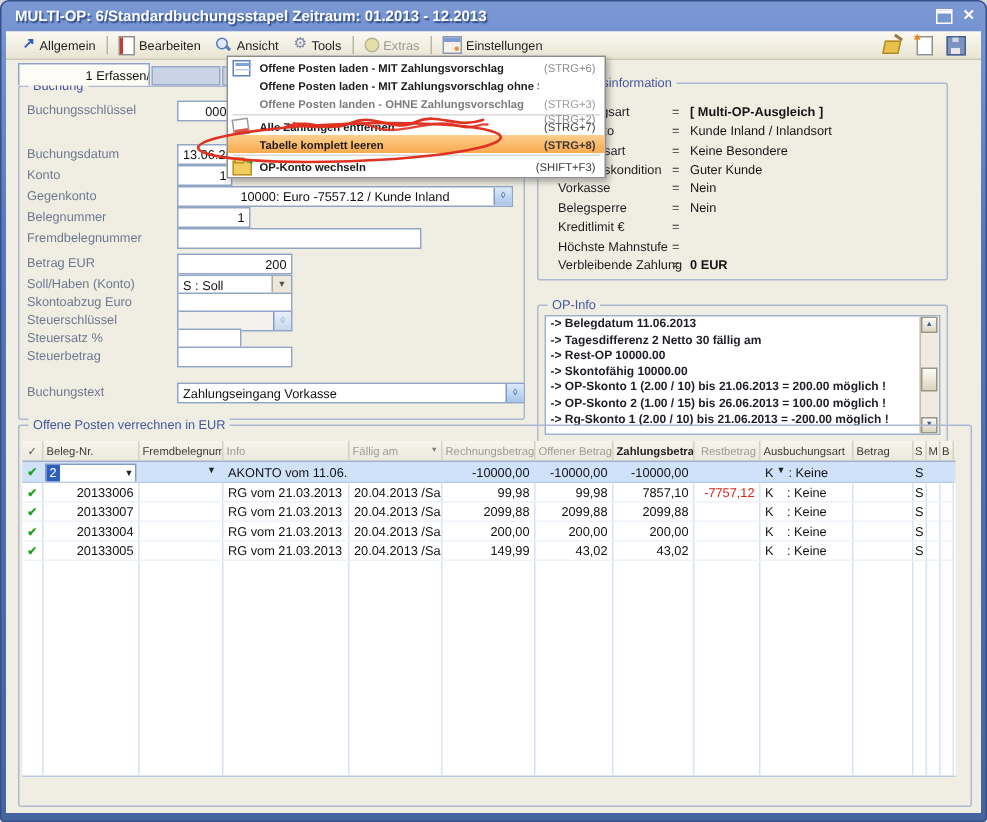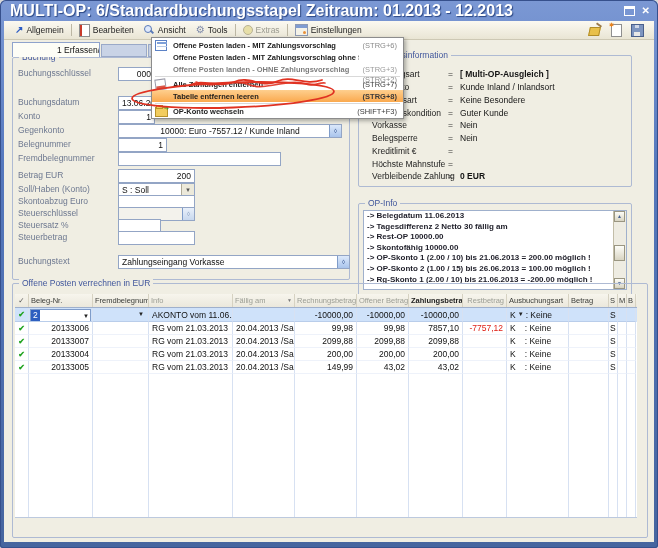--- a/index.html
+++ b/index.html
@@ -1,18 +1,18 @@
 <!DOCTYPE html>
 <html><head>
 <meta charset="utf-8">
 <style>
   html,body{margin:0;padding:0;background:#d8d8d8;font-family:"Liberation Sans",sans-serif;}
   .window{position:relative;width:658px;height:548px;background:linear-gradient(180deg,#7b98d4 0%,#5578bd 30%,#46659f 100%);border-radius:6px 6px 3px 3px;box-shadow:inset 0 0 0 1px #36508c;overflow:hidden;}
   .titlebar{position:absolute;left:6px;top:2px;right:6px;height:18px;display:flex;align-items:center;}
-  .title{color:#fff;font-size:16px;font-weight:bold;text-shadow:1px 1px 1px #2a4684;white-space:nowrap;padding-left:4px;}
+  .title{color:#fff;font-size:10px;font-weight:bold;text-shadow:1px 1px 1px #2a4684;white-space:nowrap;padding-left:4px;}
   .tbbtns{margin-left:auto;display:flex;align-items:center;gap:7px;padding-right:2px;}
   .wbtn-restore{width:9px;height:8px;border:1px solid #fff;position:relative;display:inline-block;}
   .wbtn-restore::after{content:"";position:absolute;left:0;top:0;right:0;height:2px;background:#fff;}
   .wbtn-close{color:#fff;font-size:10px;font-weight:bold;line-height:10px;}
   .main{position:absolute;left:4px;top:21px;width:650px;height:521px;background:#f0eee3;}
   
   .toolbar{position:absolute;left:0;top:0;width:650px;height:19px;background:linear-gradient(180deg,#fbf9f1,#e9e5d4);border-bottom:1px solid #cdc8b4;display:flex;align-items:center;padding-left:6px;box-sizing:border-box;}
   .mbar-item{display:flex;align-items:center;gap:3px;padding:1px 5px;font-size:8.5px;color:#1d1d1d;white-space:nowrap;}
   .mbar-item.disabled{color:#9b9b90;}
   .vsep{width:1px;height:12px;background:#bcb7a4;margin:0 2px;}
@@ -434,21 +434,21 @@
         <span class="lbl">Offene Posten landen - OHNE Zahlungsvorschlag</span>
         <span class="sc">(STRG+3)</span>
       </div>
       <div class="msep"></div>
       <div class="mi">
         <span class="mic mic-eraser"></span>
         <span class="lbl">Alle Zahlungen entfernen</span>
         <span class="sc">(STRG+7)</span>
       </div>
       <div class="mi hl">
-        <span class="lbl">Tabelle entfernen leeren</span>
+        <span class="lbl">Tabelle komplett leeren</span>
         <span class="sc" style="font-weight:bold;">(STRG+8)</span>
       </div>
       <div class="msep"></div>
       <div class="mi">
         <span class="mic mic-folder"></span>
         <span class="lbl">OP-Konto wechseln</span>
         <span class="sc">(SHIFT+F3)</span>
       </div>
     </div>
 

